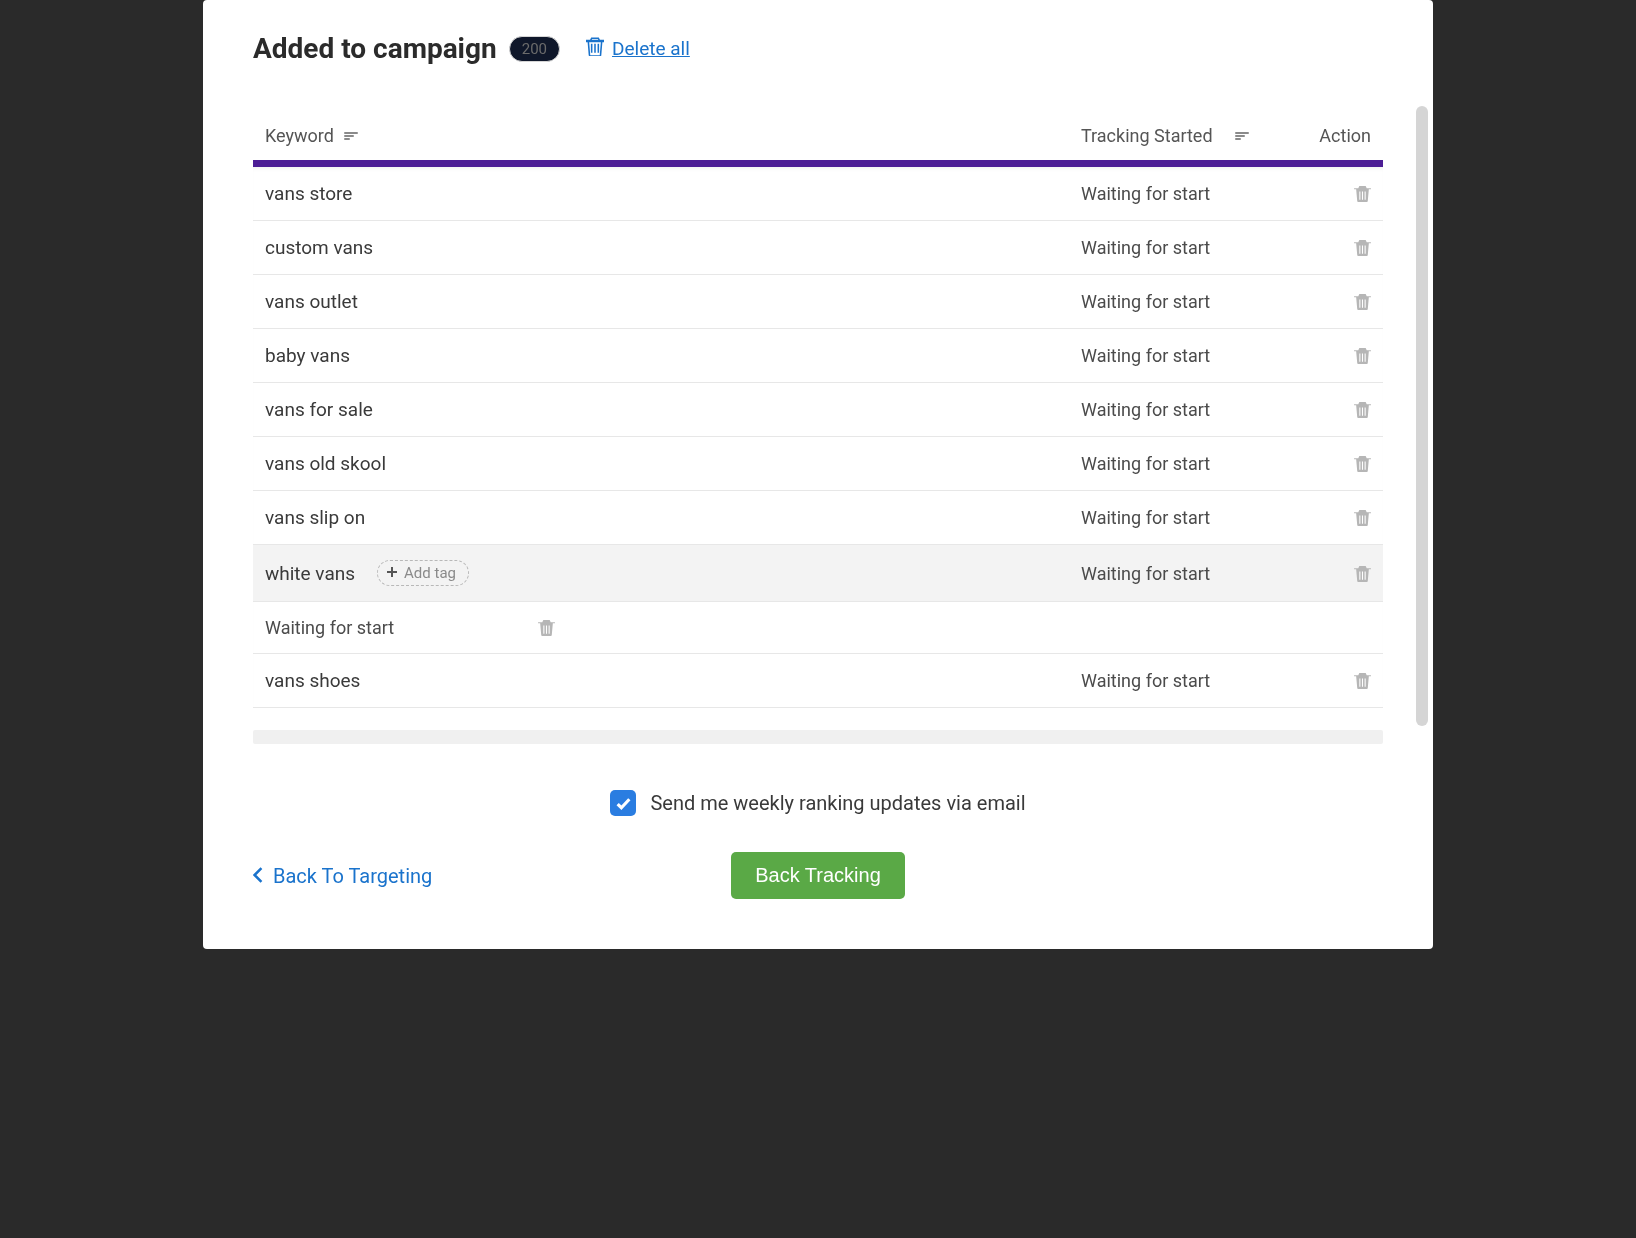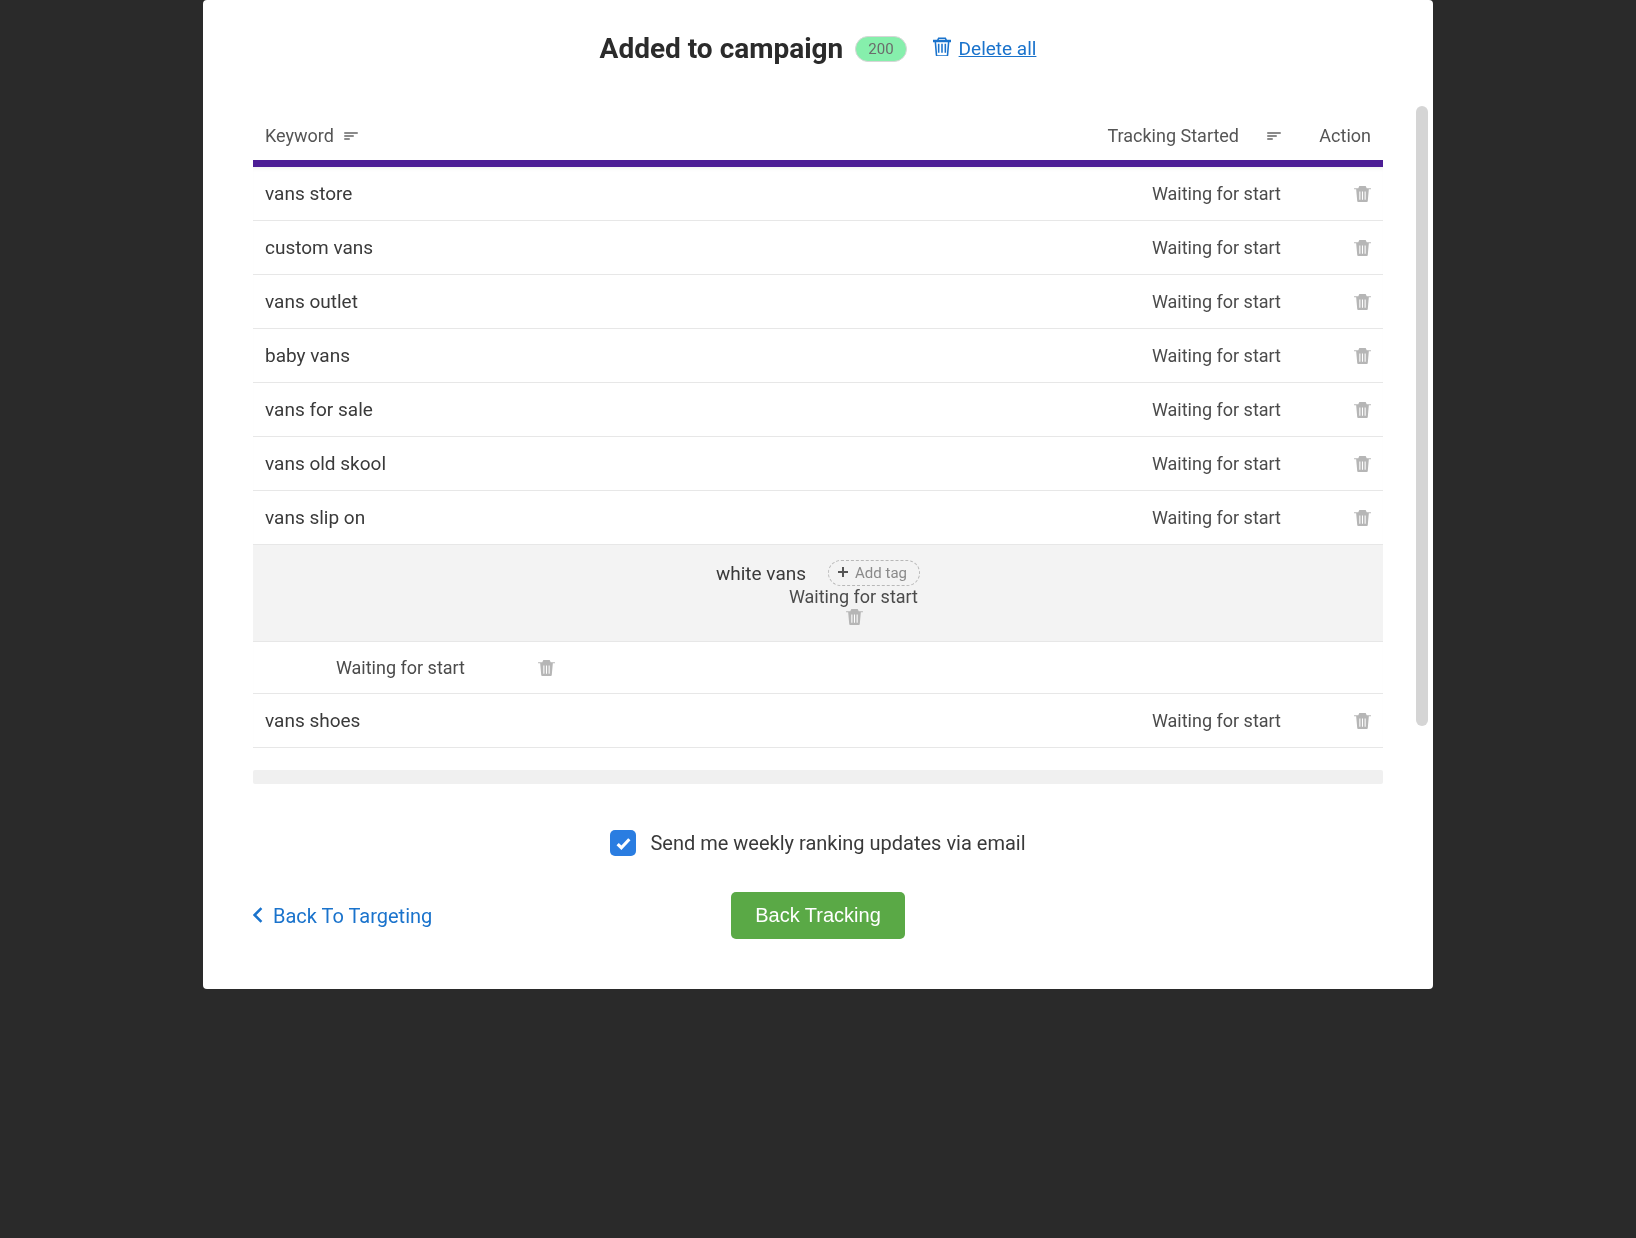--- a/index.html
+++ b/index.html
@@ -16,40 +16,40 @@
     background: #fff;
     border-radius: 4px;
     width: 1230px;
     margin: 0 auto;
     padding: 32px 50px 50px 50px;
     position: relative;
   }
   .header {
     display: flex;
     align-items: center;
-    justify-content: center;
+    justify-content: space-between;
     margin-bottom: 60px;
   }
   .header-left {
     display: flex;
     align-items: center;
     gap: 12px;
   }
   .title {
     font-size: 28px;
     font-weight: 700;
     color: #2b2b2b;
   }
   .count-badge {
     font-size: 15px;
     color: #6b6b6b;
     border: 1px solid #d6d6d6;
     border-radius: 20px;
     padding: 3px 12px;
-    background: #86efac;
+    background: #0f172a;
   }
   .delete-all {
     display: flex;
     align-items: center;
     gap: 8px;
     color: #1a73cc;
     font-size: 19px;
     cursor: pointer;
     margin-left: 14px;
     text-decoration: underline;
@@ -75,21 +75,21 @@
     background: #6b7785;
     border-radius: 5px;
     width: 8.12%;
   }
   .table-head {
     display: flex;
     align-items: center;
     padding: 0 12px 14px 12px;
   }
   .col-keyword { flex: 1; display: flex; align-items: center; gap: 10px; }
-  .col-tracking { width: 200px; display: flex; align-items: center; gap: 28px; justify-content: flex-end; }
+  .col-tracking { width: 200px; display: flex; align-items: center; gap: 22px; }
   .col-action { width: 90px; text-align: right; }
   .th {
     font-size: 18px;
     color: #555;
     font-weight: 400;
   }
   .sort-icon { display: inline-flex; flex-direction: column; gap: 1px; }
   .sort-icon span {
     display: block;
     background: #8a8a8a;
@@ -108,21 +108,20 @@
     align-items: center;
     padding: 15px 12px;
     border-bottom: 1px solid #e7e7e7;
     font-size: 19px;
     color: #3a3a3a;
   }
   .row .col-tracking { font-size: 18px; color: #4b4b4b; }
   .row .col-action { display: flex; justify-content: flex-end; }
   .row:hover, .row.hovered {
     background: #f3f3f3;
-    flex-direction: column;
   }
   .add-tag {
     margin-left: 12px;
     border: 1px dashed #b8b8b8;
     border-radius: 14px;
     padding: 3px 12px 3px 8px;
     font-size: 15px;
     color: #8a8a8a;
     display: inline-flex;
     align-items: center;

